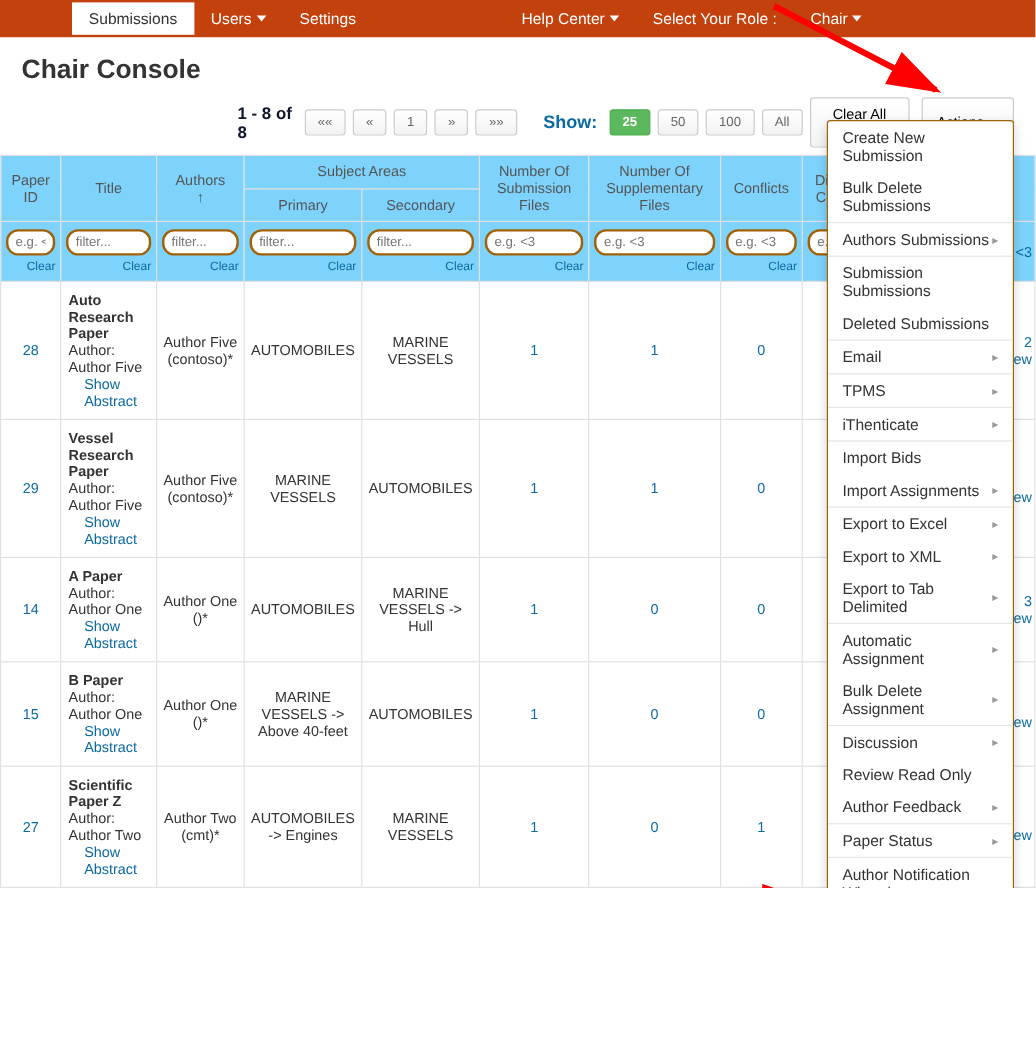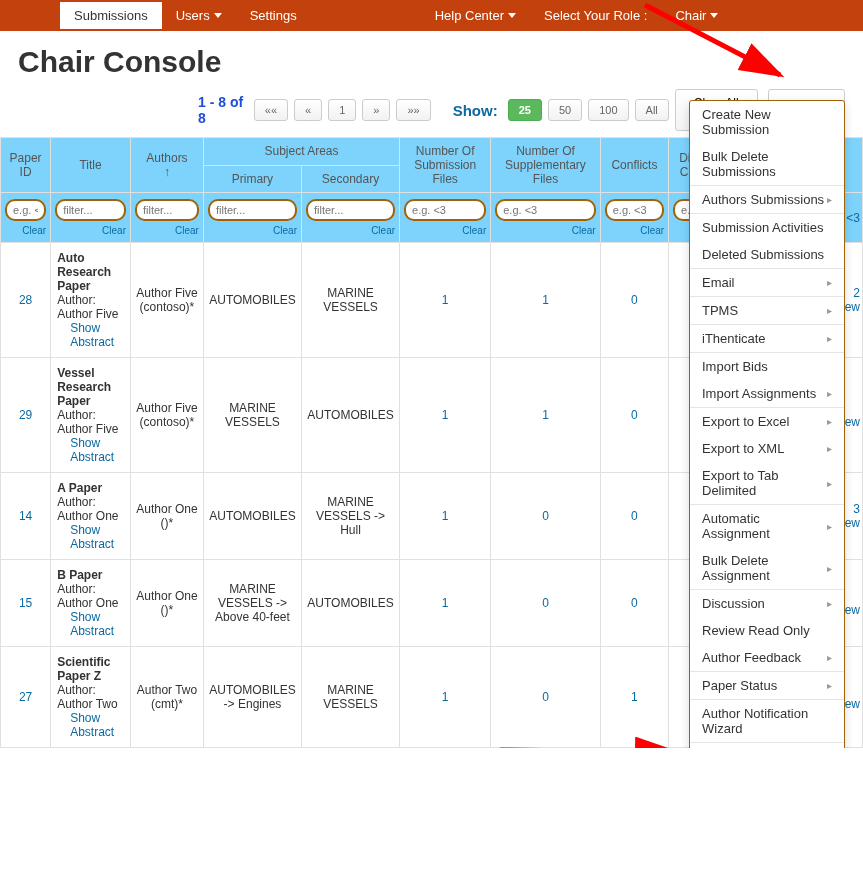--- a/index.html
+++ b/index.html
@@ -2,23 +2,23 @@
 <html><head>
 <meta charset="utf-8">
 <style>
 * { box-sizing: border-box; margin: 0; padding: 0; }
 body { font-family: Arial, Helvetica, sans-serif; font-size: 13px; background: #fff; color: #333; width: 863px; position: relative; }
 .navbar { background: #c2410c; display: flex; align-items: center; height: 31px; padding: 0 10px 0 60px; }
 .nav-tab { padding: 6px 14px; color: #fff; cursor: pointer; font-size: 13px; display: flex; align-items: center; gap: 4px; }
 .nav-tab.active { background: #fff; color: #333; }
 .nav-spacer { width: 110px; }
 .caret { width: 0; height: 0; border-left: 4px solid transparent; border-right: 4px solid transparent; border-top: 5px solid currentColor; display: inline-block; }
-.page-title { font-size: 30px; font-weight: bold; padding: 14px 18px 10px; }
+.page-title { font-size: 22px; font-weight: bold; padding: 14px 18px 10px; }
 .toolbar { display: flex; align-items: center; padding: 0 18px 6px; gap: 6px; }
-.toolbar-left { color: #1d4ed8; font-weight: bold; font-size: 14px; margin-left: 180px; }
+.toolbar-left { color: #0f172a; font-weight: bold; font-size: 14px; margin-left: 180px; }
 .pager-btn, .show-btn { border: 1px solid #ccc; background: linear-gradient(#fff,#f2f2f2); border-radius: 3px; padding: 4px 10px; font-size: 11px; color: #666; cursor: pointer; }
 .show-btn.active { background: #5cb85c; border-color: #4cae4c; color: #fff; font-weight: bold; }
 .toolbar-right { margin-left: auto; display: flex; gap: 10px; }
 .btn { border: 1px solid #ccc; background: linear-gradient(#fff,#f3f3f3); border-radius: 3px; padding: 6px 12px; font-size: 12px; cursor: pointer; display: flex; align-items: center; gap: 4px; }
 .show-label { color: #0a6aa1; font-weight: bold; font-size: 15px; margin-left: 16px; margin-right: 4px;}
 table { border-collapse: collapse; width: 100%; table-layout: fixed; }
 th, td { border: 1px solid #e0e0e0; padding: 6px 4px; font-size: 12px; text-align: center; vertical-align: middle; }
 th { background: #7dd3fc; font-weight: normal; color: #555; }
 .col-id { width: 44px; }
 .col-title { width: 70px; }
@@ -222,21 +222,21 @@
 
 <div class="dropdown">
   <div class="dropdown-item">Create New Submission</div>
   <div class="dropdown-item">Bulk Delete Submissions</div>
   <div class="dropdown-divider"></div>
   <div class="dropdown-item">
       <span>Authors Submissions</span>
       <span class="sub-arrow">▸</span>
     </div>
   <div class="dropdown-divider"></div>
-  <div class="dropdown-item">Submission Activities</div>
+  <div class="dropdown-item">Submission Submissions</div>
   <div class="dropdown-item">Deleted Submissions</div>
   <div class="dropdown-divider"></div>
   <div class="dropdown-item">
       <span>Email</span>
       <span class="sub-arrow">▸</span>
     </div>
   <div class="dropdown-divider"></div>
   <div class="dropdown-item">
       <span>TPMS</span>
       <span class="sub-arrow">▸</span>

